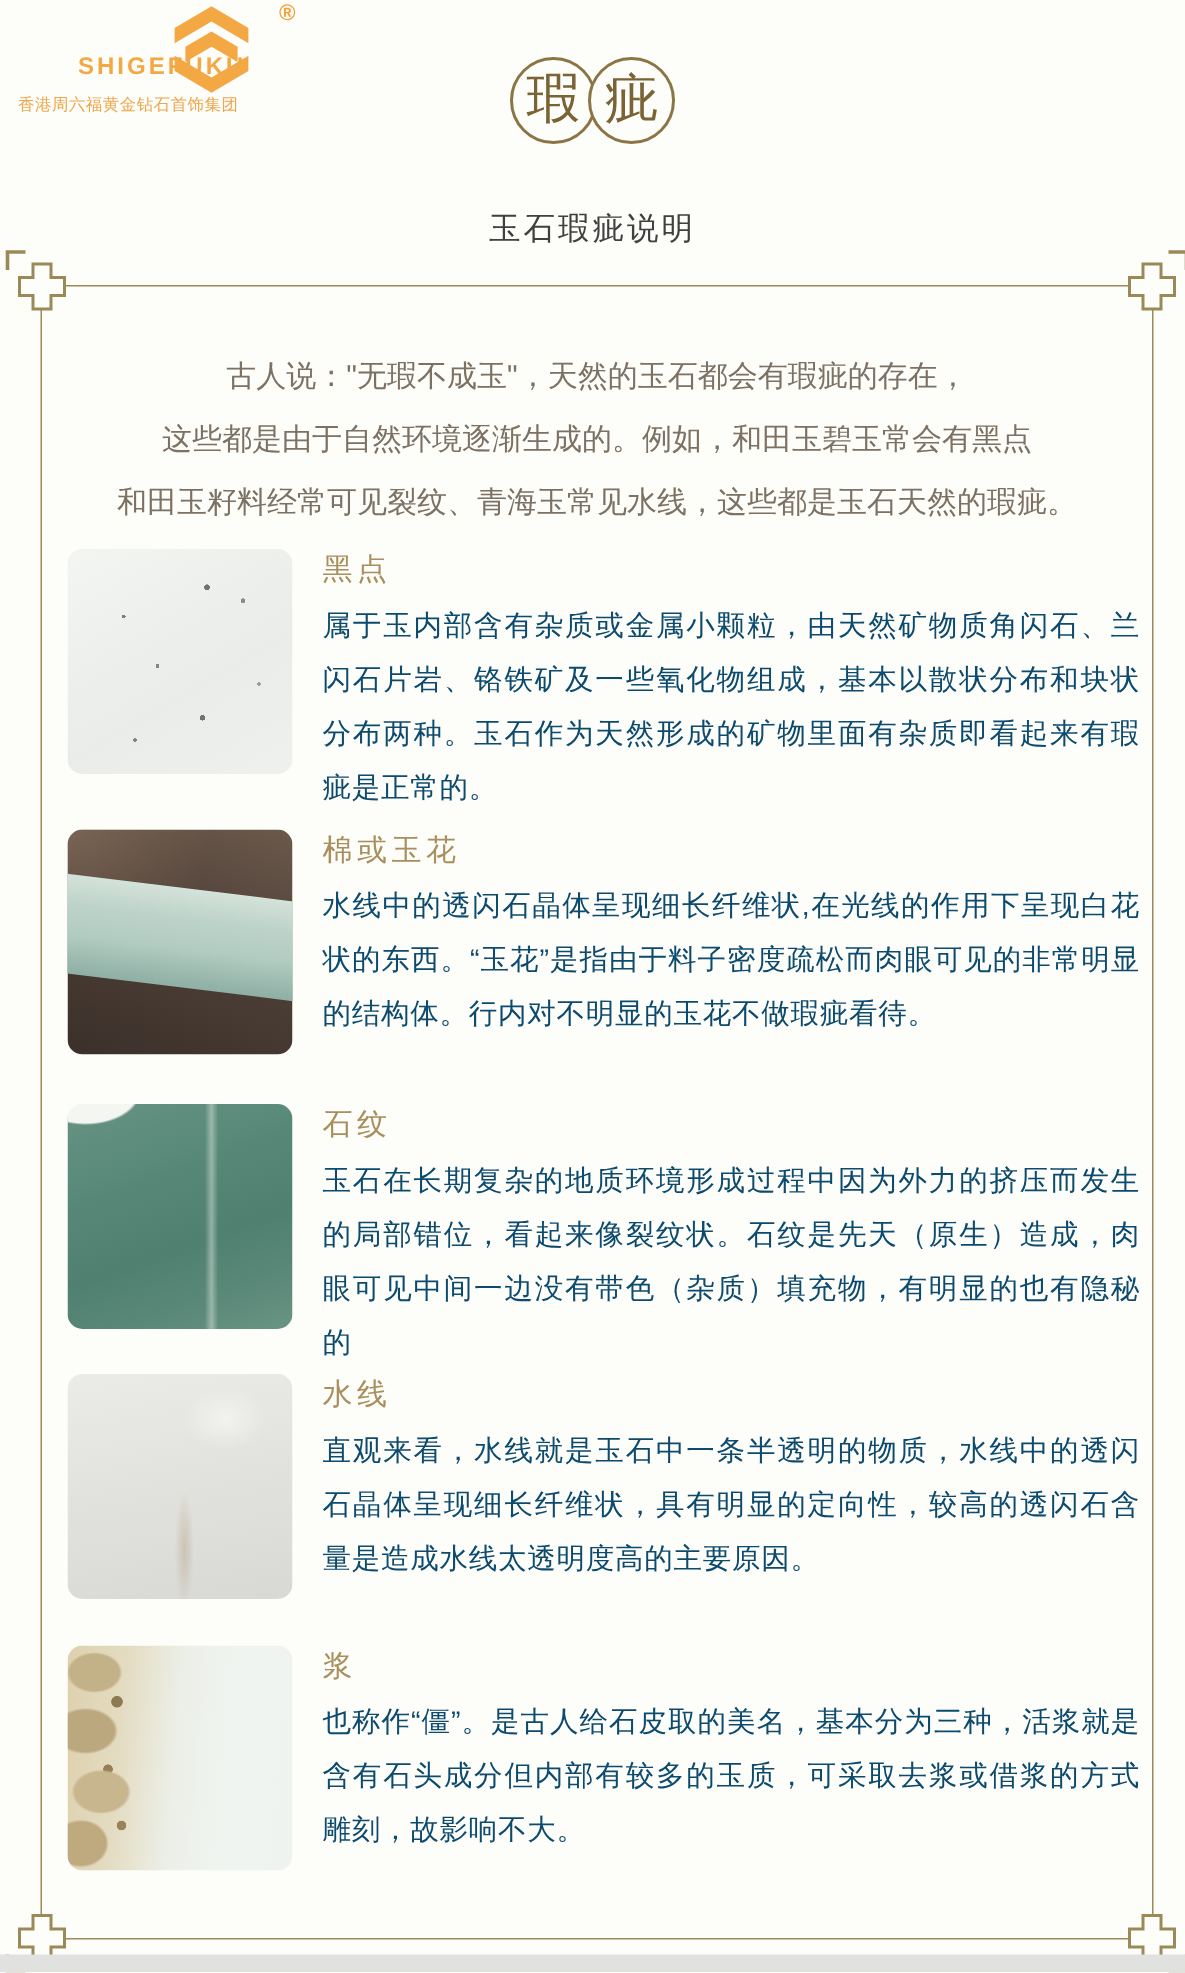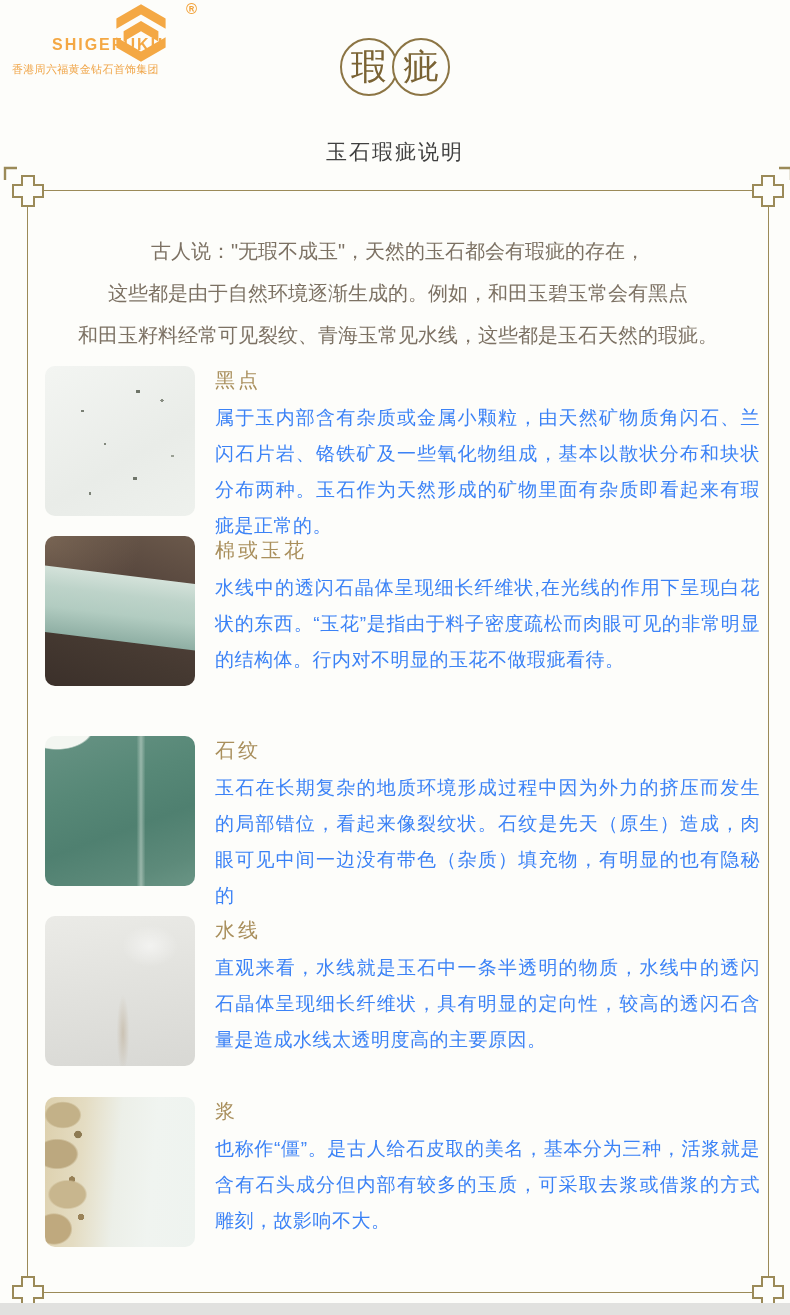--- a/index.html
+++ b/index.html
@@ -47,25 +47,25 @@
   .corner.br { left:750px; top:1274px; transform:scale(-1,-1); }
 
   
   .intro {
     position:absolute; left:27px; top:230px; width:742px; text-align:center;
     color:#7c7163; font-size:20px; line-height:42px;
   }
 
   
   .section { position:absolute; left:45px; width:715px; display:flex; gap:20px; }
-  .s1 { top:366px; } .s2 { top:536px;justify-content:flex-end; } .s3 { top:736px;justify-content:flex-end; } .s4 { top:916px; } .s5 { top:1097px; }
+  .s1 { top:366px; } .s2 { top:553px;justify-content:flex-end; } .s3 { top:736px;justify-content:flex-end; } .s4 { top:916px; } .s5 { top:1097px; }
   .sample { flex:0 0 150px; width:150px; height:150px; border-radius:10px; overflow:hidden; position:relative; }
   .stext { flex:1; }
   .sheading { color:#a98f5c; font-size:20px; letter-spacing:3px; line-height:28px; margin-bottom:6px; }
-  .sbody { color:#3b82f6; font-size:19px; line-height:36px; letter-spacing:0.5px; text-align:justify; }
+  .sbody { color:#0c4a6e; font-size:19px; line-height:36px; letter-spacing:0.5px; text-align:justify; }
 
   
   .img1 { background:
     radial-gradient(circle 3px  at 62% 17%, #6e7468 60%, transparent 65%),
     radial-gradient(circle 2px  at 25% 30%, #7a8075 60%, transparent 65%),
     radial-gradient(circle 2.5px at 78% 23%, #888d82 60%, transparent 65%),
     radial-gradient(circle 2px  at 40% 52%, #82887c 60%, transparent 65%),
     radial-gradient(circle 3px  at 60% 75%, #6f756a 60%, transparent 65%),
     radial-gradient(circle 2px  at 30% 85%, #7d8378 60%, transparent 65%),
     radial-gradient(circle 2px  at 85% 60%, #9aa094 60%, transparent 65%),

